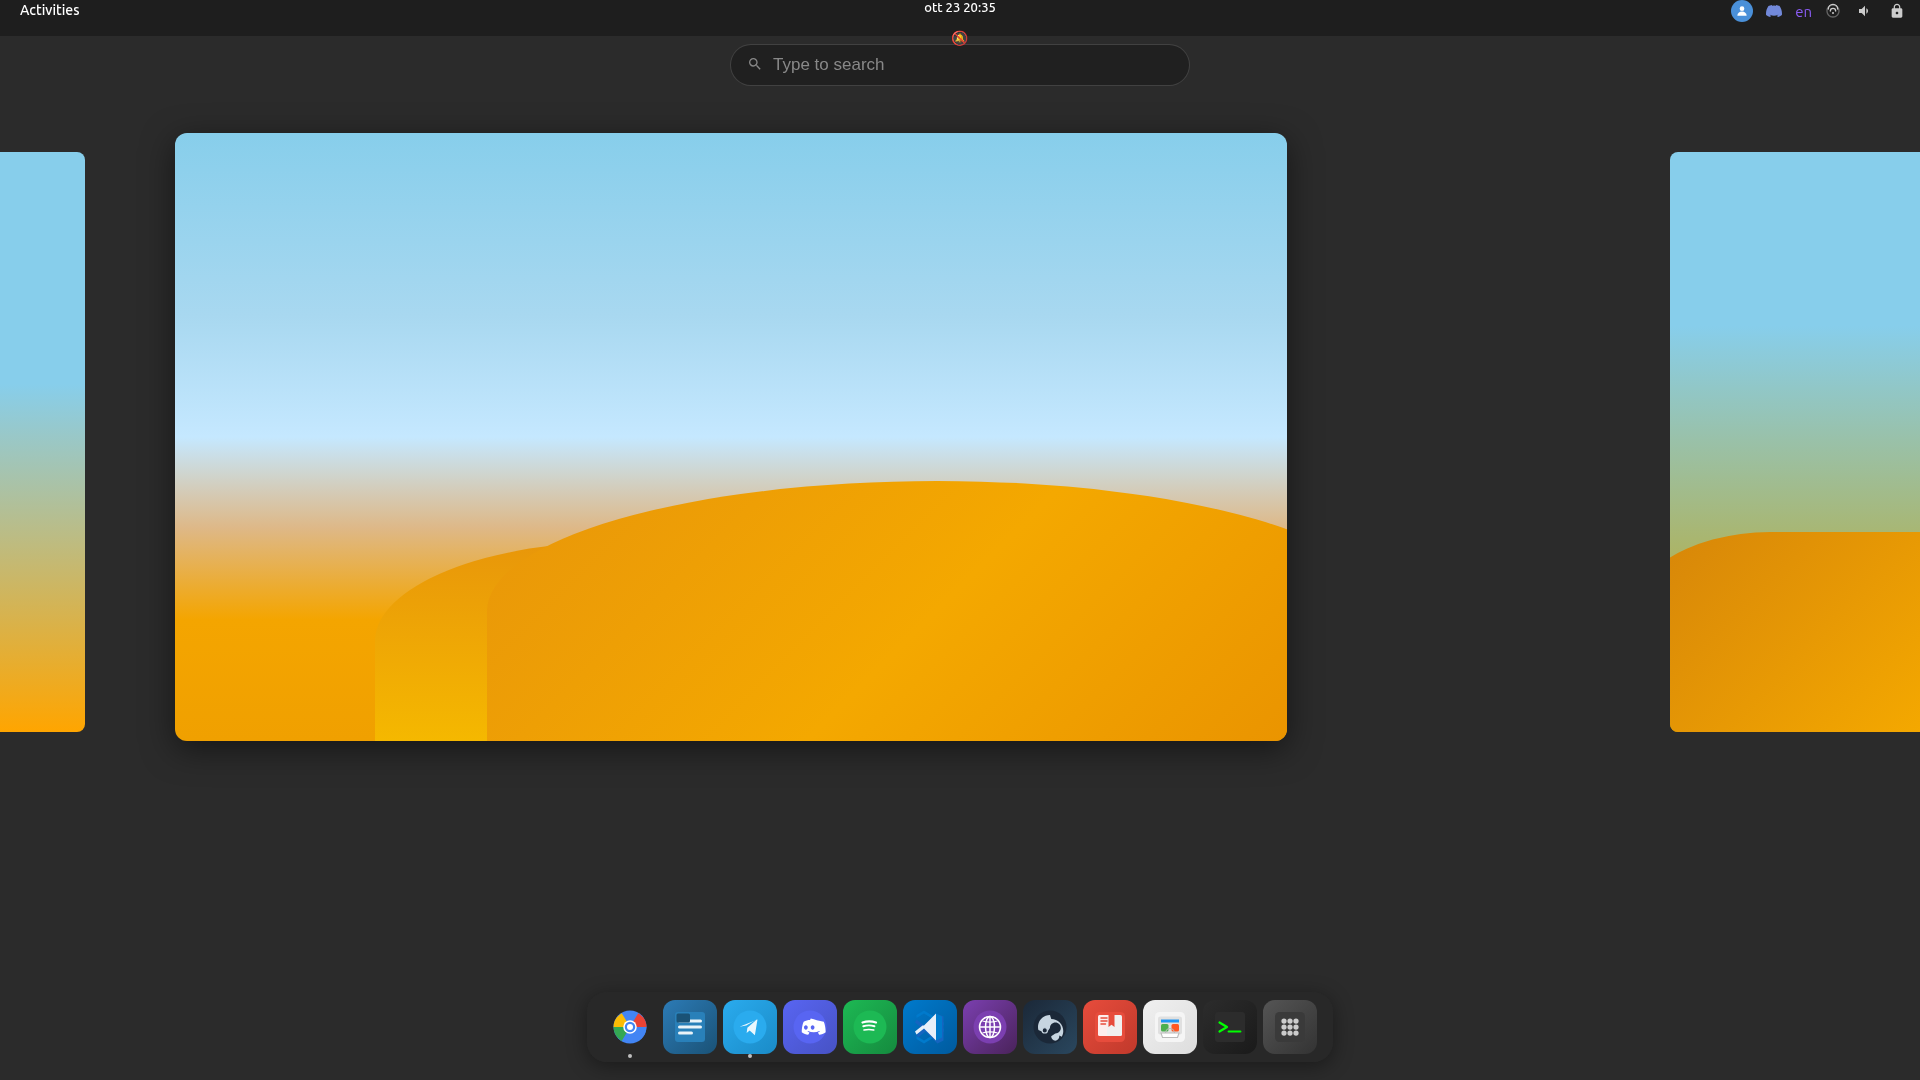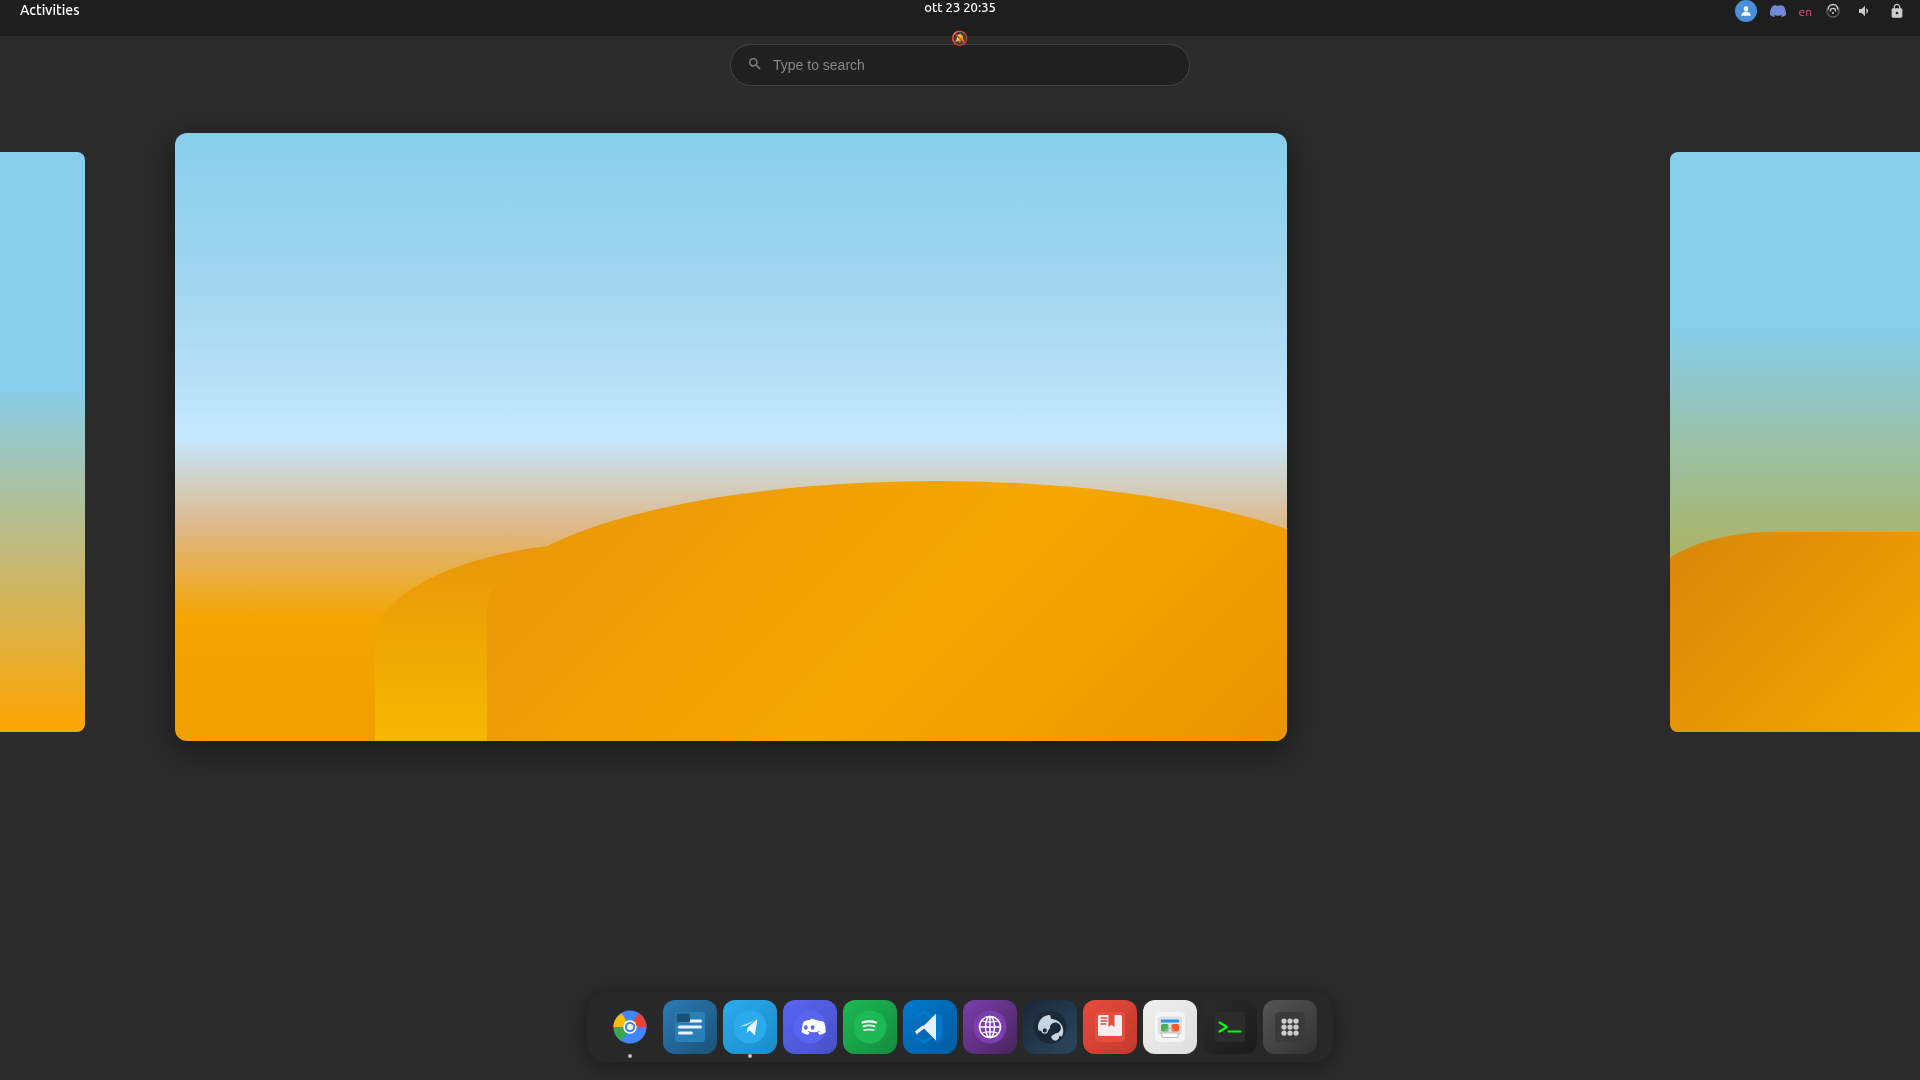--- a/index.html
+++ b/index.html
@@ -86,22 +86,22 @@
       background: #4a90d9;
       display: flex;
       align-items: center;
       justify-content: center;
       color: #fff;
       font-size: 11px;
       font-weight: bold;
     }
 
     .lang-label {
-      color: #ec4899;
-      font-size: 12px;
+      color: #8b5cf6;
+      font-size: 15px;
     }
 
     
     #search-container {
       position: absolute;
       top: 36px;
       left: 50%;
       transform: translateX(-50%);
       width: 480px;
       padding: 8px 0;
@@ -125,21 +125,21 @@
     #search-icon {
       color: #aaa;
       font-size: 16px;
     }
 
     #search-input {
       background: transparent;
       border: none;
       outline: none;
       color: #ec4899;
-      font-size: 14px;
+      font-size: 17px;
       width: 100%;
     }
 
     #search-input::placeholder {
       color: #888;
     }
 
     
     #desktop {
       position: absolute;

